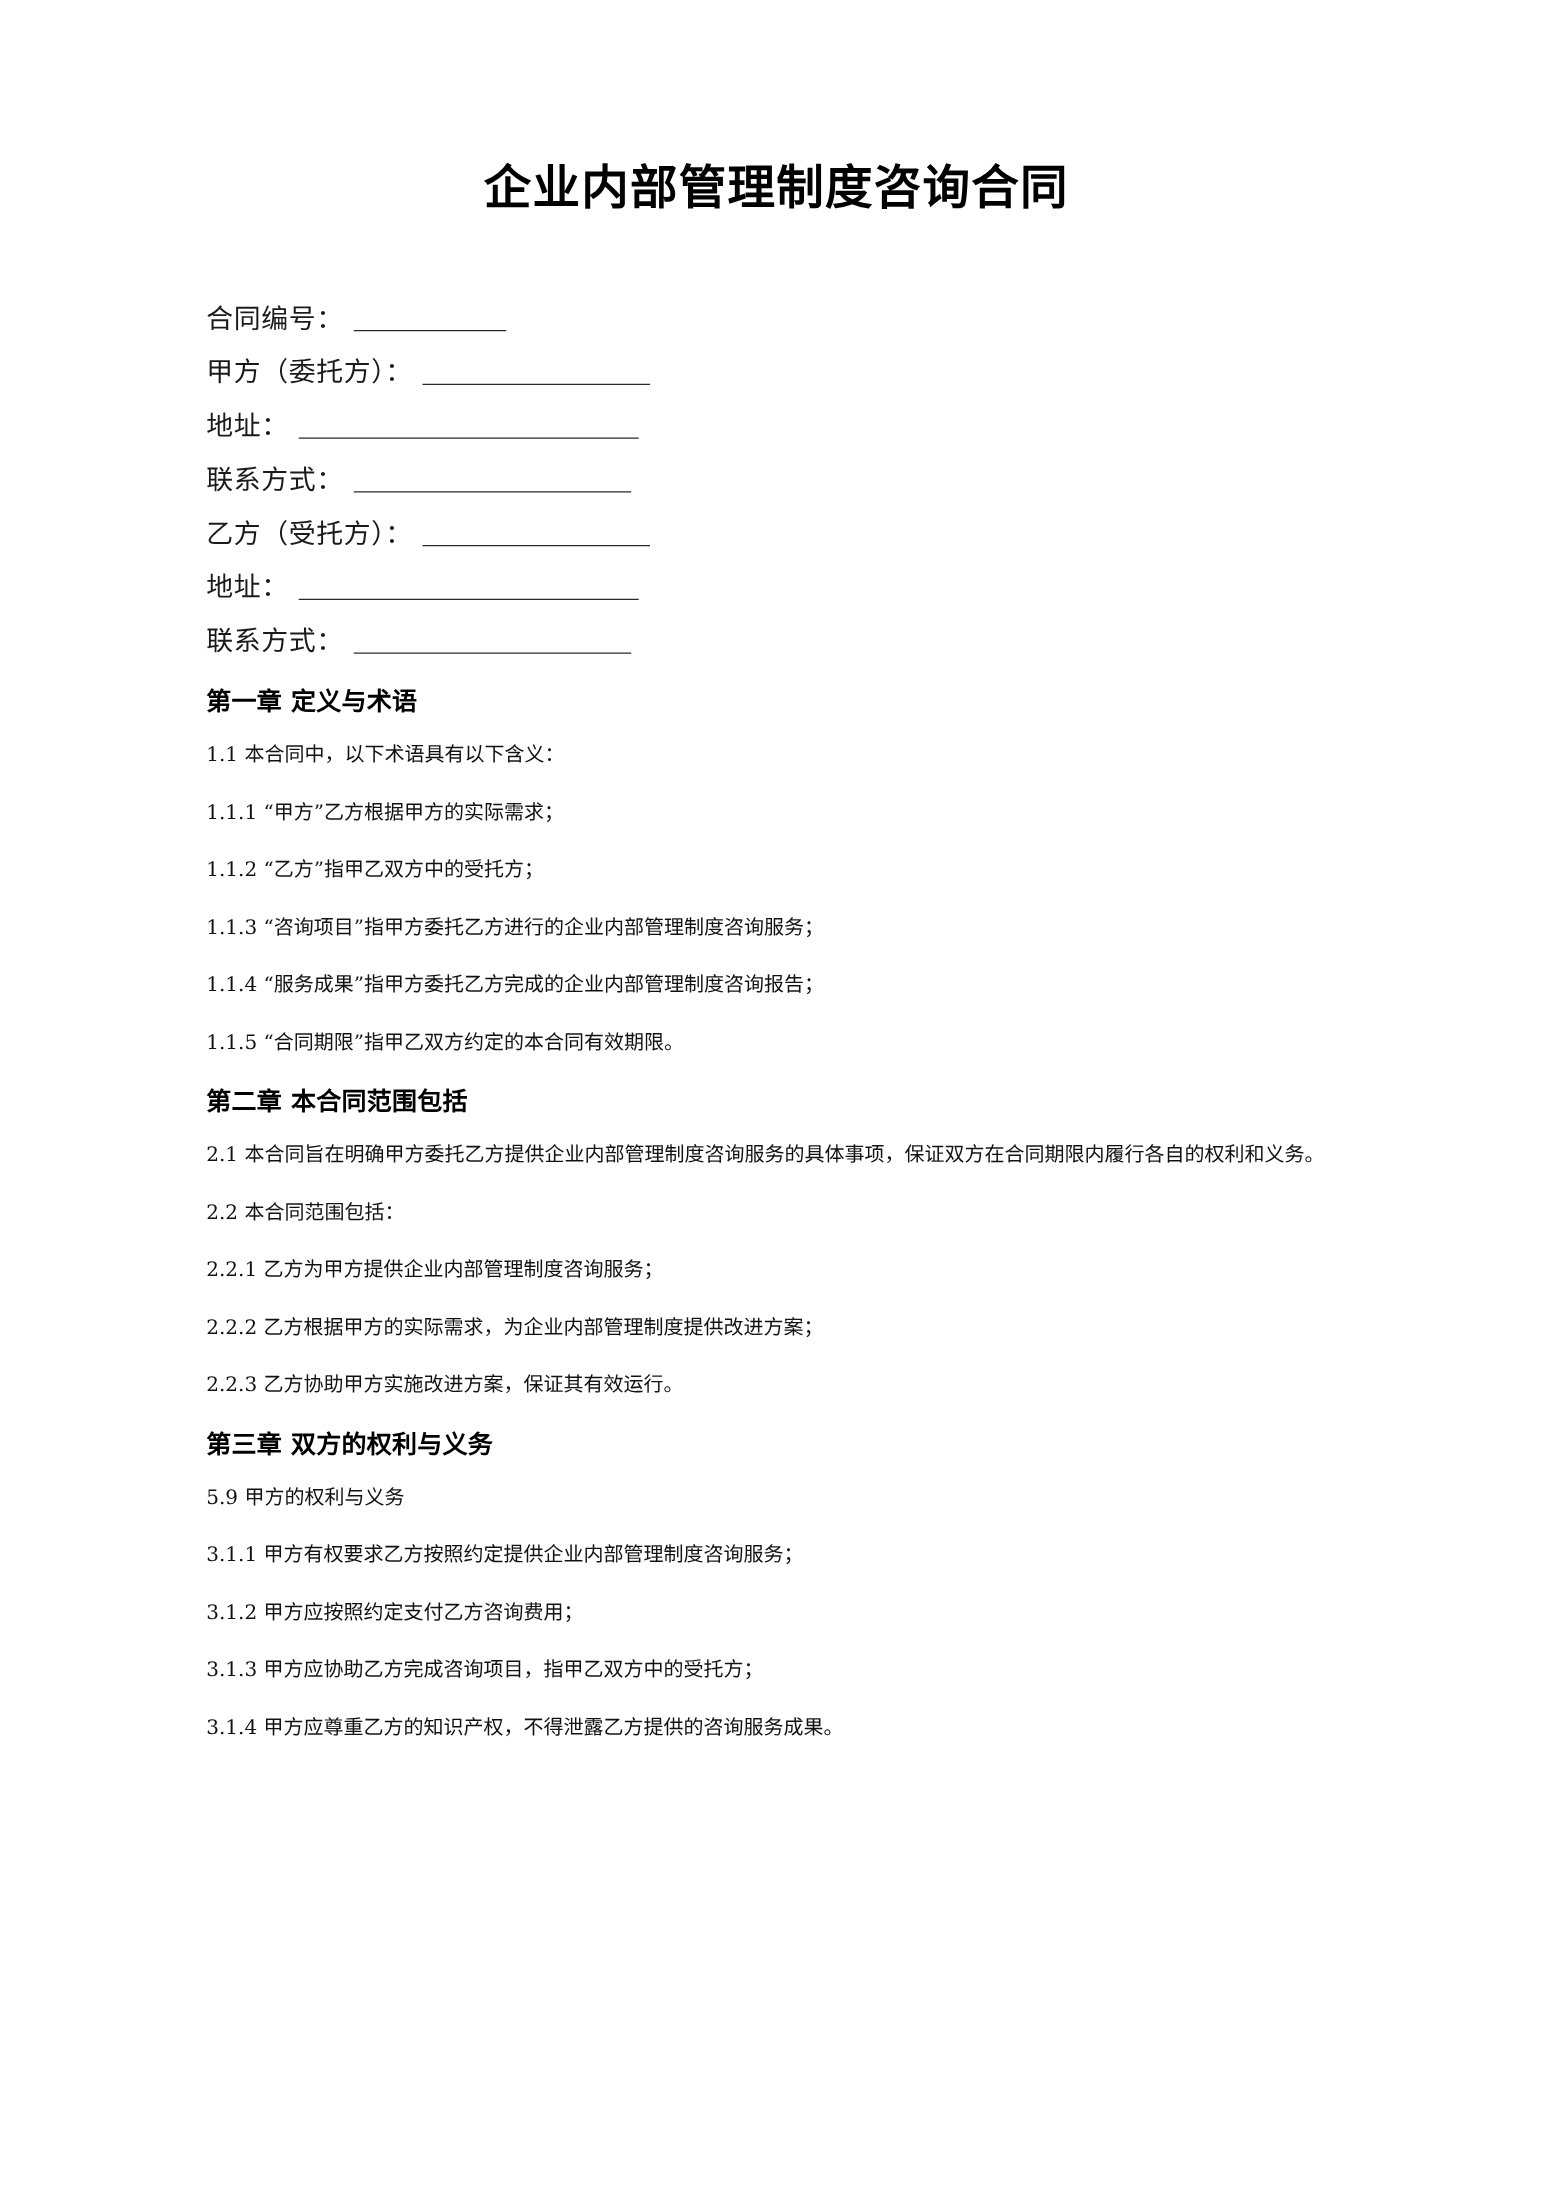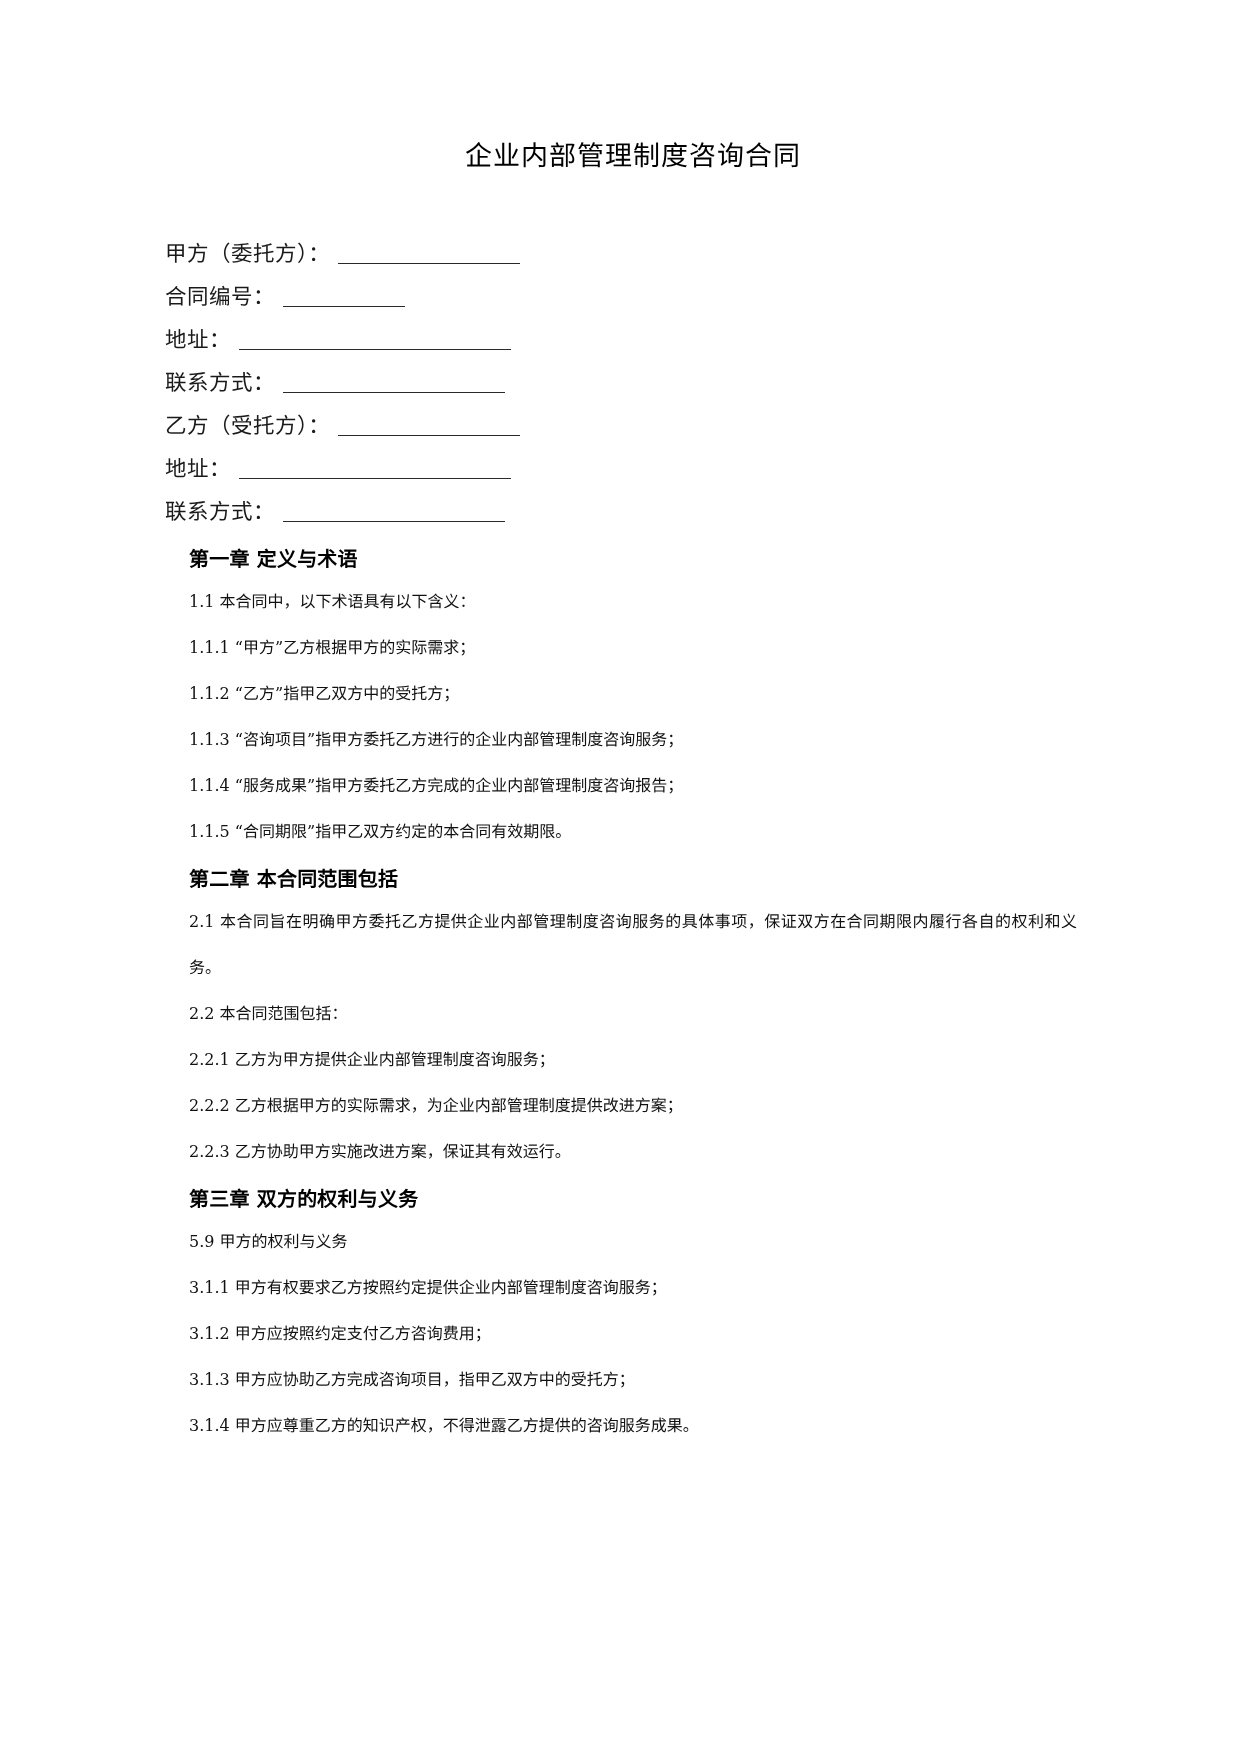--- a/index.html
+++ b/index.html
@@ -23,26 +23,26 @@
     overflow: hidden;
   }
   .content {
     position: absolute;
     left: 165px;
     top: 0;
     width: 912px;
   }
   .doc-title {
     font-family: "DejaVu Sans", "Liberation Sans", sans-serif;
-    font-weight: normal;
-    font-size: 27px;
+    font-weight: bold;
+    font-size: 38px;
     line-height: 1.2;
     text-align: center;
     letter-spacing: 1px;
-    margin: 12px;
+    margin: 0;
     padding-top: 128px;
     padding-bottom: 0;
     width: 912px;
   }
   .fields {
     margin-top: 60px;
   }
   .field-line {
     font-size: 21.5px;
     line-height: 43px;
@@ -58,21 +58,20 @@
     height: 20px;
     vertical-align: -3px;
     margin-left: 8px;
   }
   .blank.w-sm { width: 122px; }
   .blank.w-md { width: 182px; }
   .blank.w-lg { width: 222px; }
   .blank.w-xl { width: 272px; }
   .body-block {
     margin-top: 8px;
-    margin-left: 24px;
   }
   .chapter-heading {
     font-family: "DejaVu Sans", "Liberation Sans", sans-serif;
     font-weight: bold;
     font-size: 20px;
     line-height: 36px;
     margin: 6px 0 2px 0;
     letter-spacing: 0.2px;
   }
   .clause {
@@ -88,25 +87,25 @@
 <body>
 
 <div class="page">
   <div class="content">
 
     <h1 class="doc-title">企业内部管理制度咨询合同</h1>
 
     <div class="fields">
 
       <div class="field-line">
-        <span class="field-label">甲方（委托方）：</span><span class="blank w-md"></span>
+        <span class="field-label">合同编号：</span><span class="blank w-sm"></span>
       </div>
 
       <div class="field-line">
-        <span class="field-label">合同编号：</span><span class="blank w-sm"></span>
+        <span class="field-label">甲方（委托方）：</span><span class="blank w-md"></span>
       </div>
 
       <div class="field-line">
         <span class="field-label">地址：</span><span class="blank w-xl"></span>
       </div>
 
       <div class="field-line">
         <span class="field-label">联系方式：</span><span class="blank w-lg"></span>
       </div>
 

